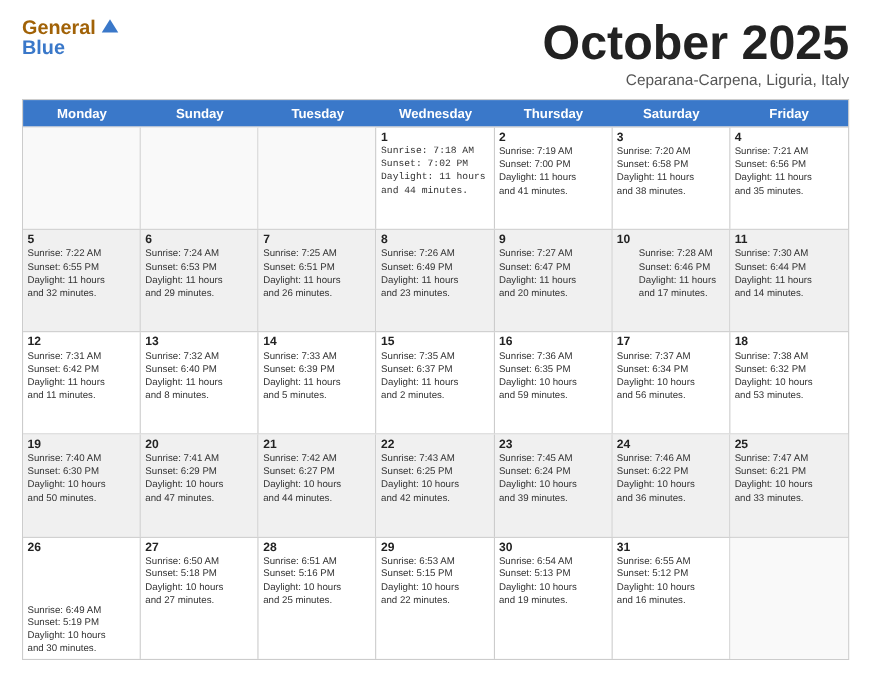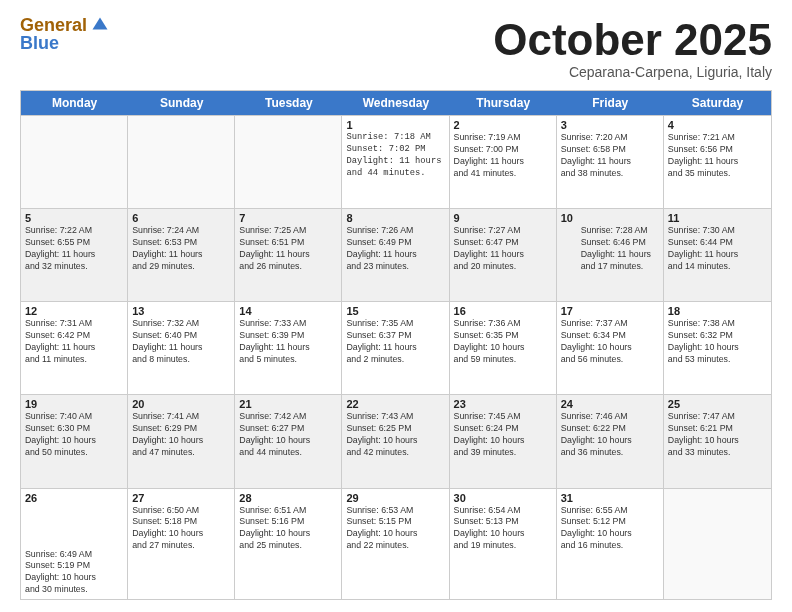--- a/index.html
+++ b/index.html
@@ -139,22 +139,22 @@
     </div>
   </div>
 
   <div class="calendar">
     <div class="cal-header-row">
       <div class="cal-header-cell">Monday</div>
       <div class="cal-header-cell">Sunday</div>
       <div class="cal-header-cell">Tuesday</div>
       <div class="cal-header-cell">Wednesday</div>
       <div class="cal-header-cell">Thursday</div>
+      <div class="cal-header-cell">Saturday</div>
       <div class="cal-header-cell">Friday</div>
-      <div class="cal-header-cell">Saturday</div>
     </div>
     <div class="cal-body" id="cal-body">
     <div class="cal-row">
           <div class="cal-cell empty"></div>
           <div class="cal-cell empty"></div>
           <div class="cal-cell empty"></div>
           <div class="cal-cell">
             <div class="day-number">1</div>
             <div class="cell-info" style="white-space: pre-line; font-family: Liberation Mono, monospace;">Sunrise: 7:18 AM
 Sunset: 7:02 PM

